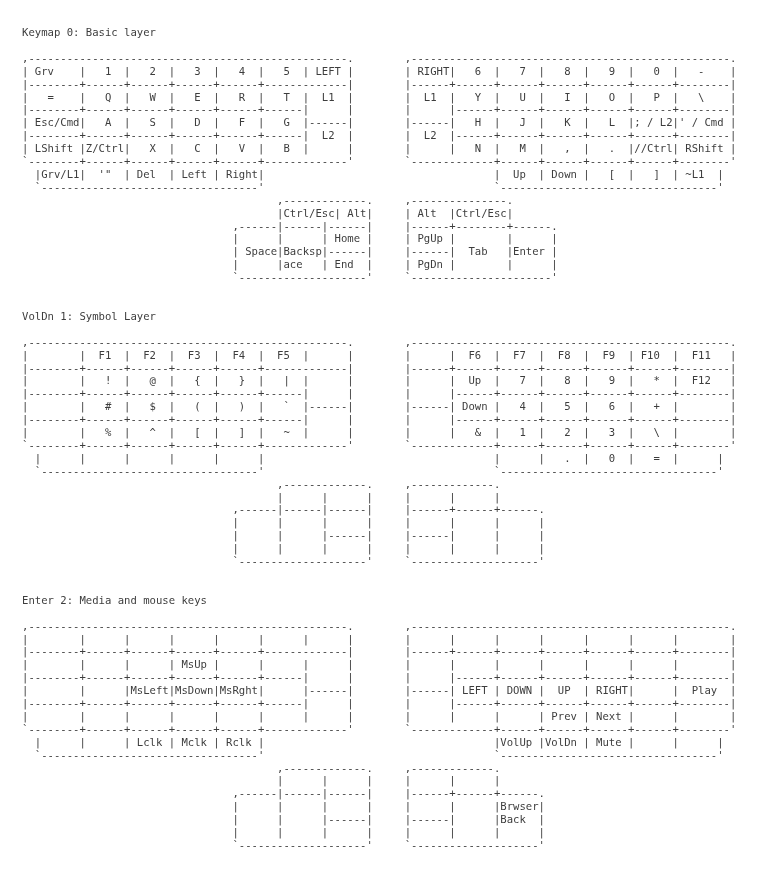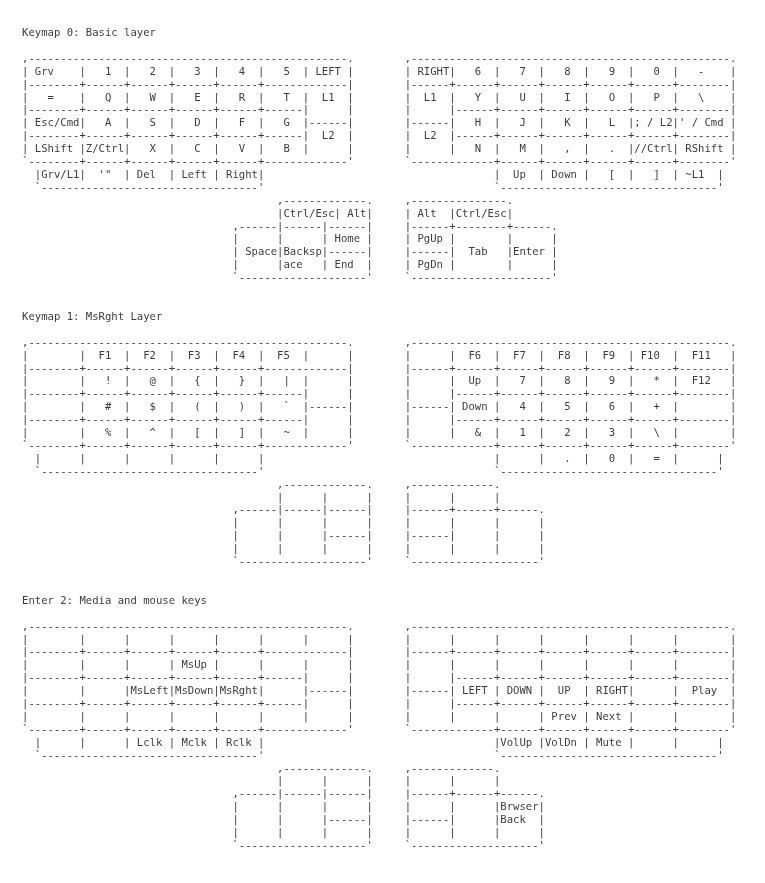--- a/index.html
+++ b/index.html
@@ -52,21 +52,21 @@
                                         ,-------------.     ,---------------.
                                         |Ctrl/Esc| Alt|     | Alt  |Ctrl/Esc|
                                  ,------|------|------|     |------+--------+------.
                                  |      |      | Home |     | PgUp |        |      |
                                  | Space|Backsp|------|     |------|  Tab   |Enter |
                                  |      |ace   | End  |     | PgDn |        |      |
                                  `--------------------'     `----------------------'</pre>
   </div>
 
   <div class="keymap-section">
-    <pre class="keymap-title">Keymap 1: MsRght Layer</pre>
+    <pre class="keymap-title">VolDn 1: Symbol Layer</pre>
     <pre class="keymap-art">,--------------------------------------------------.        ,--------------------------------------------------.
 |        |  F1  |  F2  |  F3  |  F4  |  F5  |      |        |      |  F6  |  F7  |  F8  |  F9  | F10  |  F11   |
 |--------+------+------+------+------+-------------|        |------+------+------+------+------+------+--------|
 |        |   !  |   @  |   {  |   }  |   |  |      |        |      |  Up  |   7  |   8  |   9  |   *  |  F12   |
 |--------+------+------+------+------+------|      |        |      |------+------+------+------+------+--------|
 |        |   #  |   $  |   (  |   )  |   `  |------|        |------| Down |   4  |   5  |   6  |   +  |        |
 |--------+------+------+------+------+------|      |        |      |------+------+------+------+------+--------|
 |        |   %  |   ^  |   [  |   ]  |   ~  |      |        |      |   &amp;  |   1  |   2  |   3  |   \  |        |
 `--------+------+------+------+------+-------------'        `-------------+------+------+------+------+--------'
   |      |      |      |      |      |                                    |      |   .  |   0  |   =  |      |

